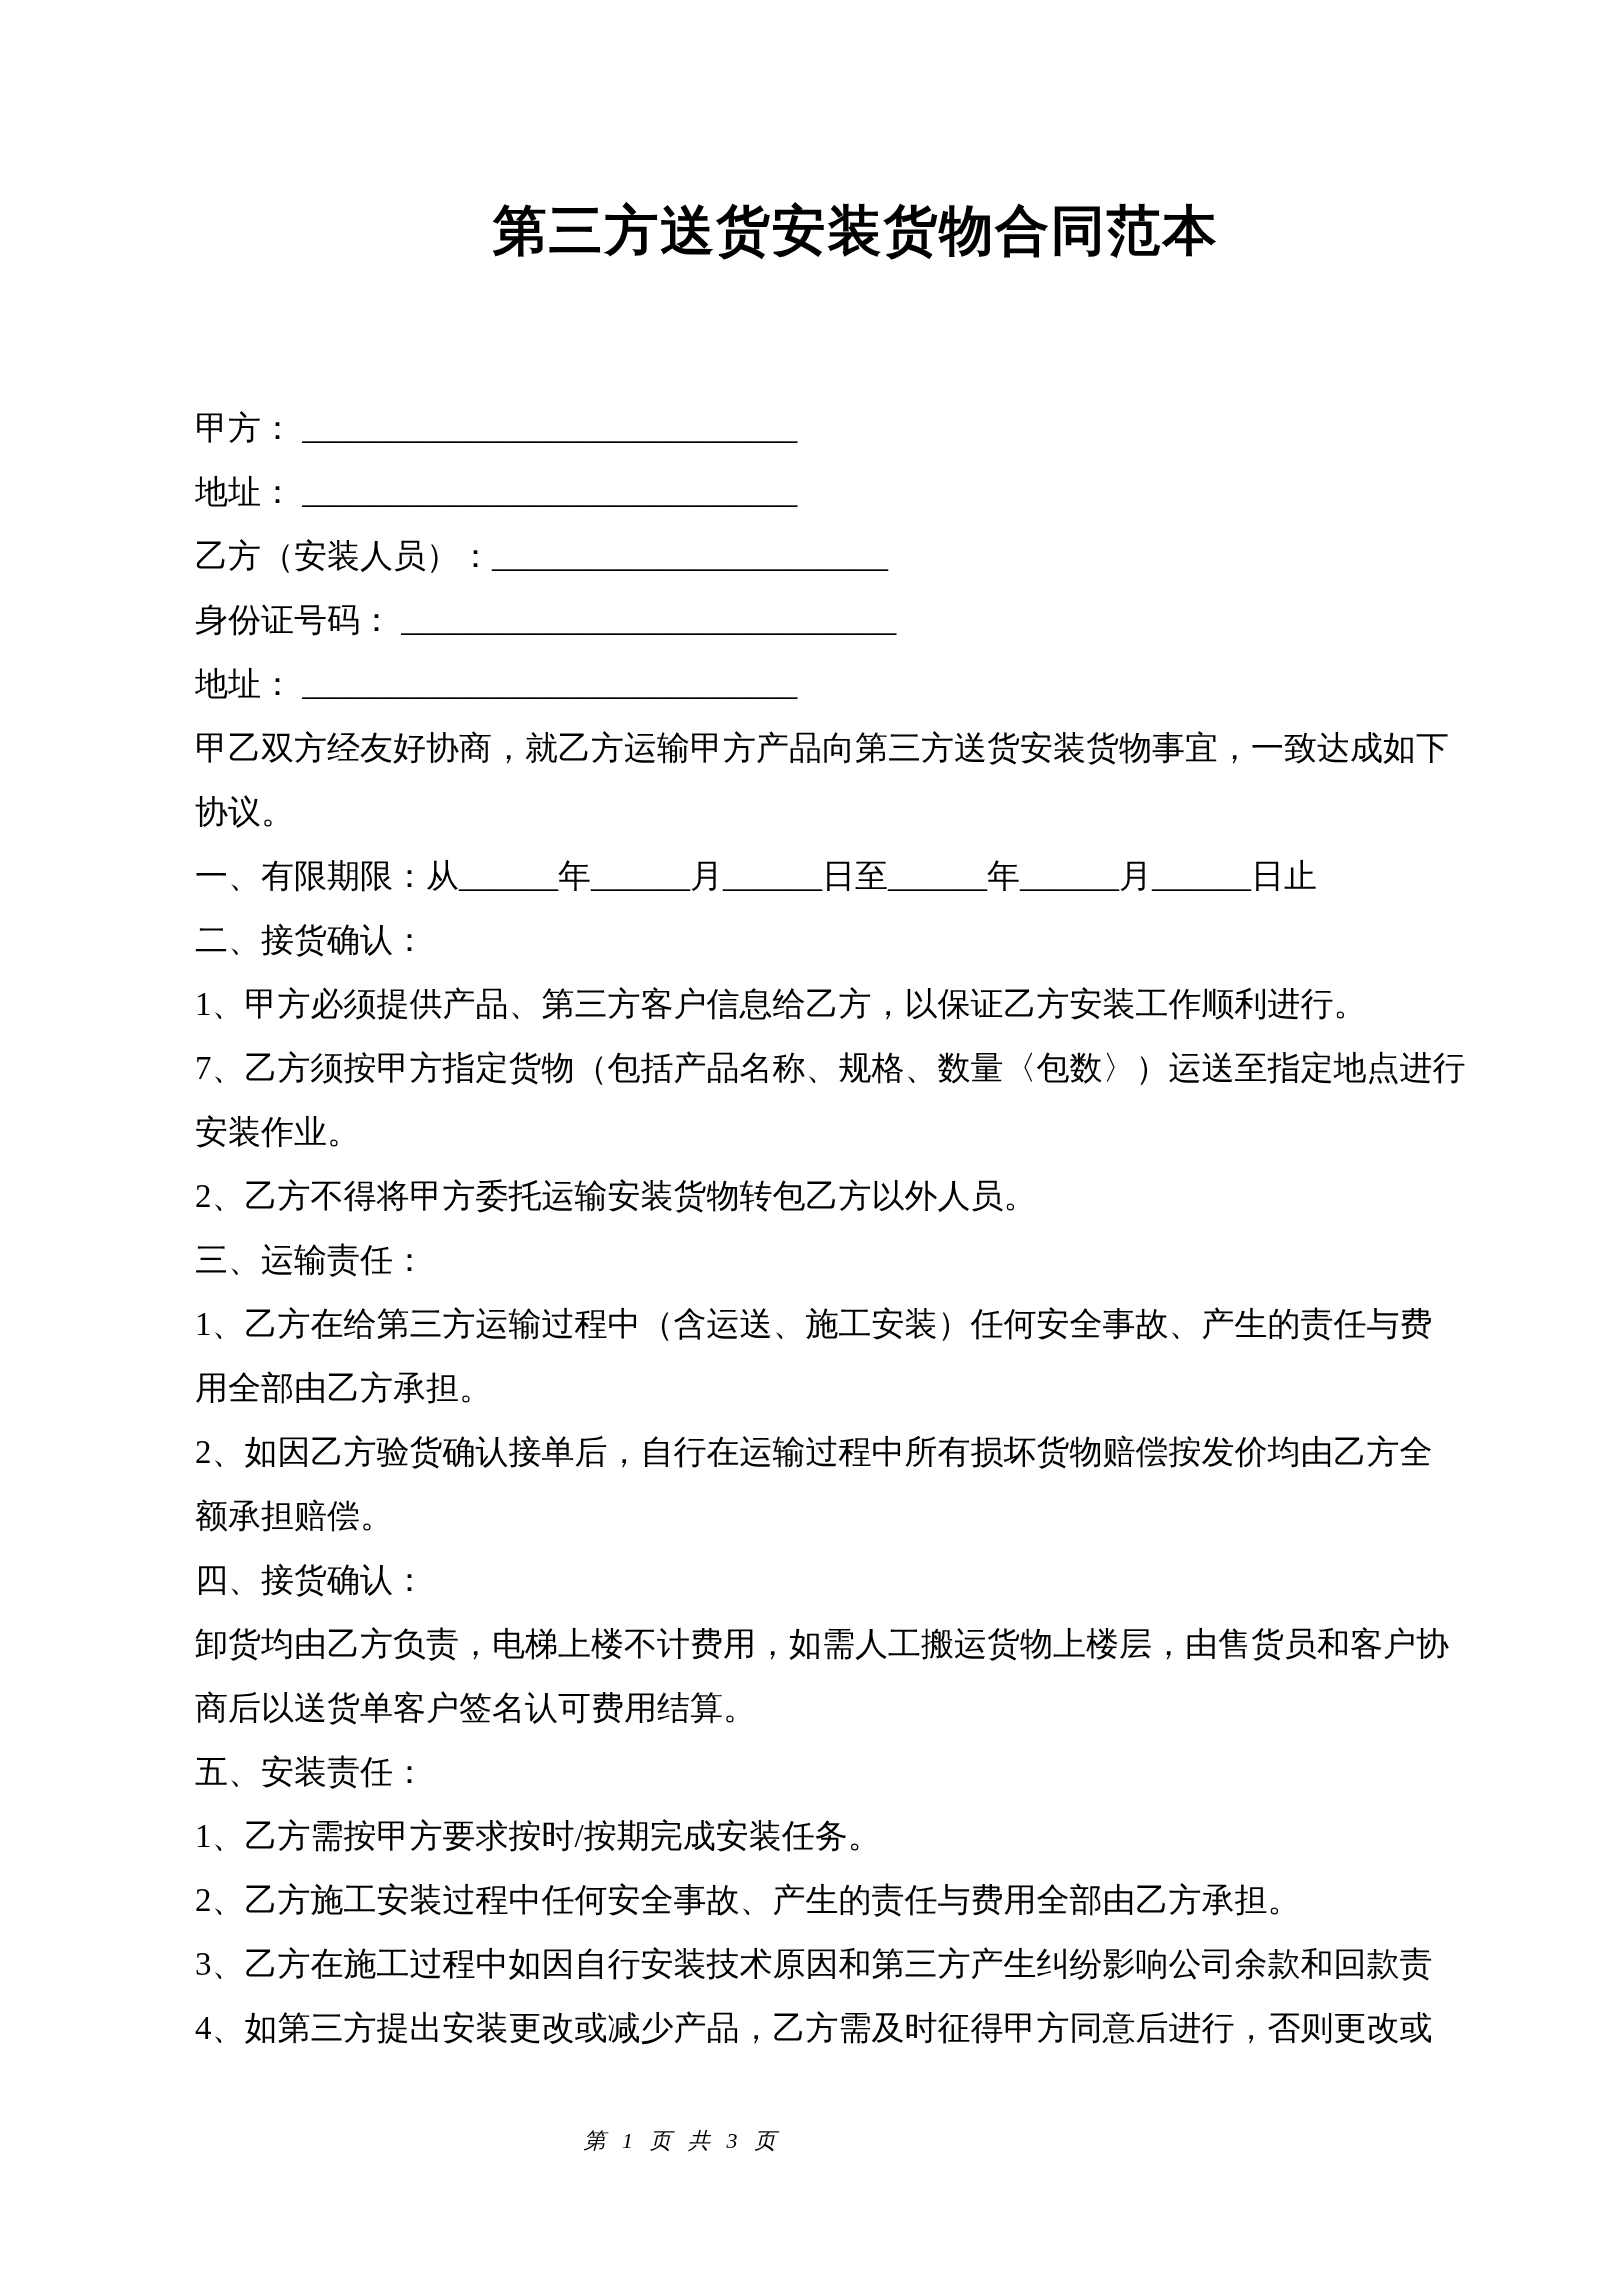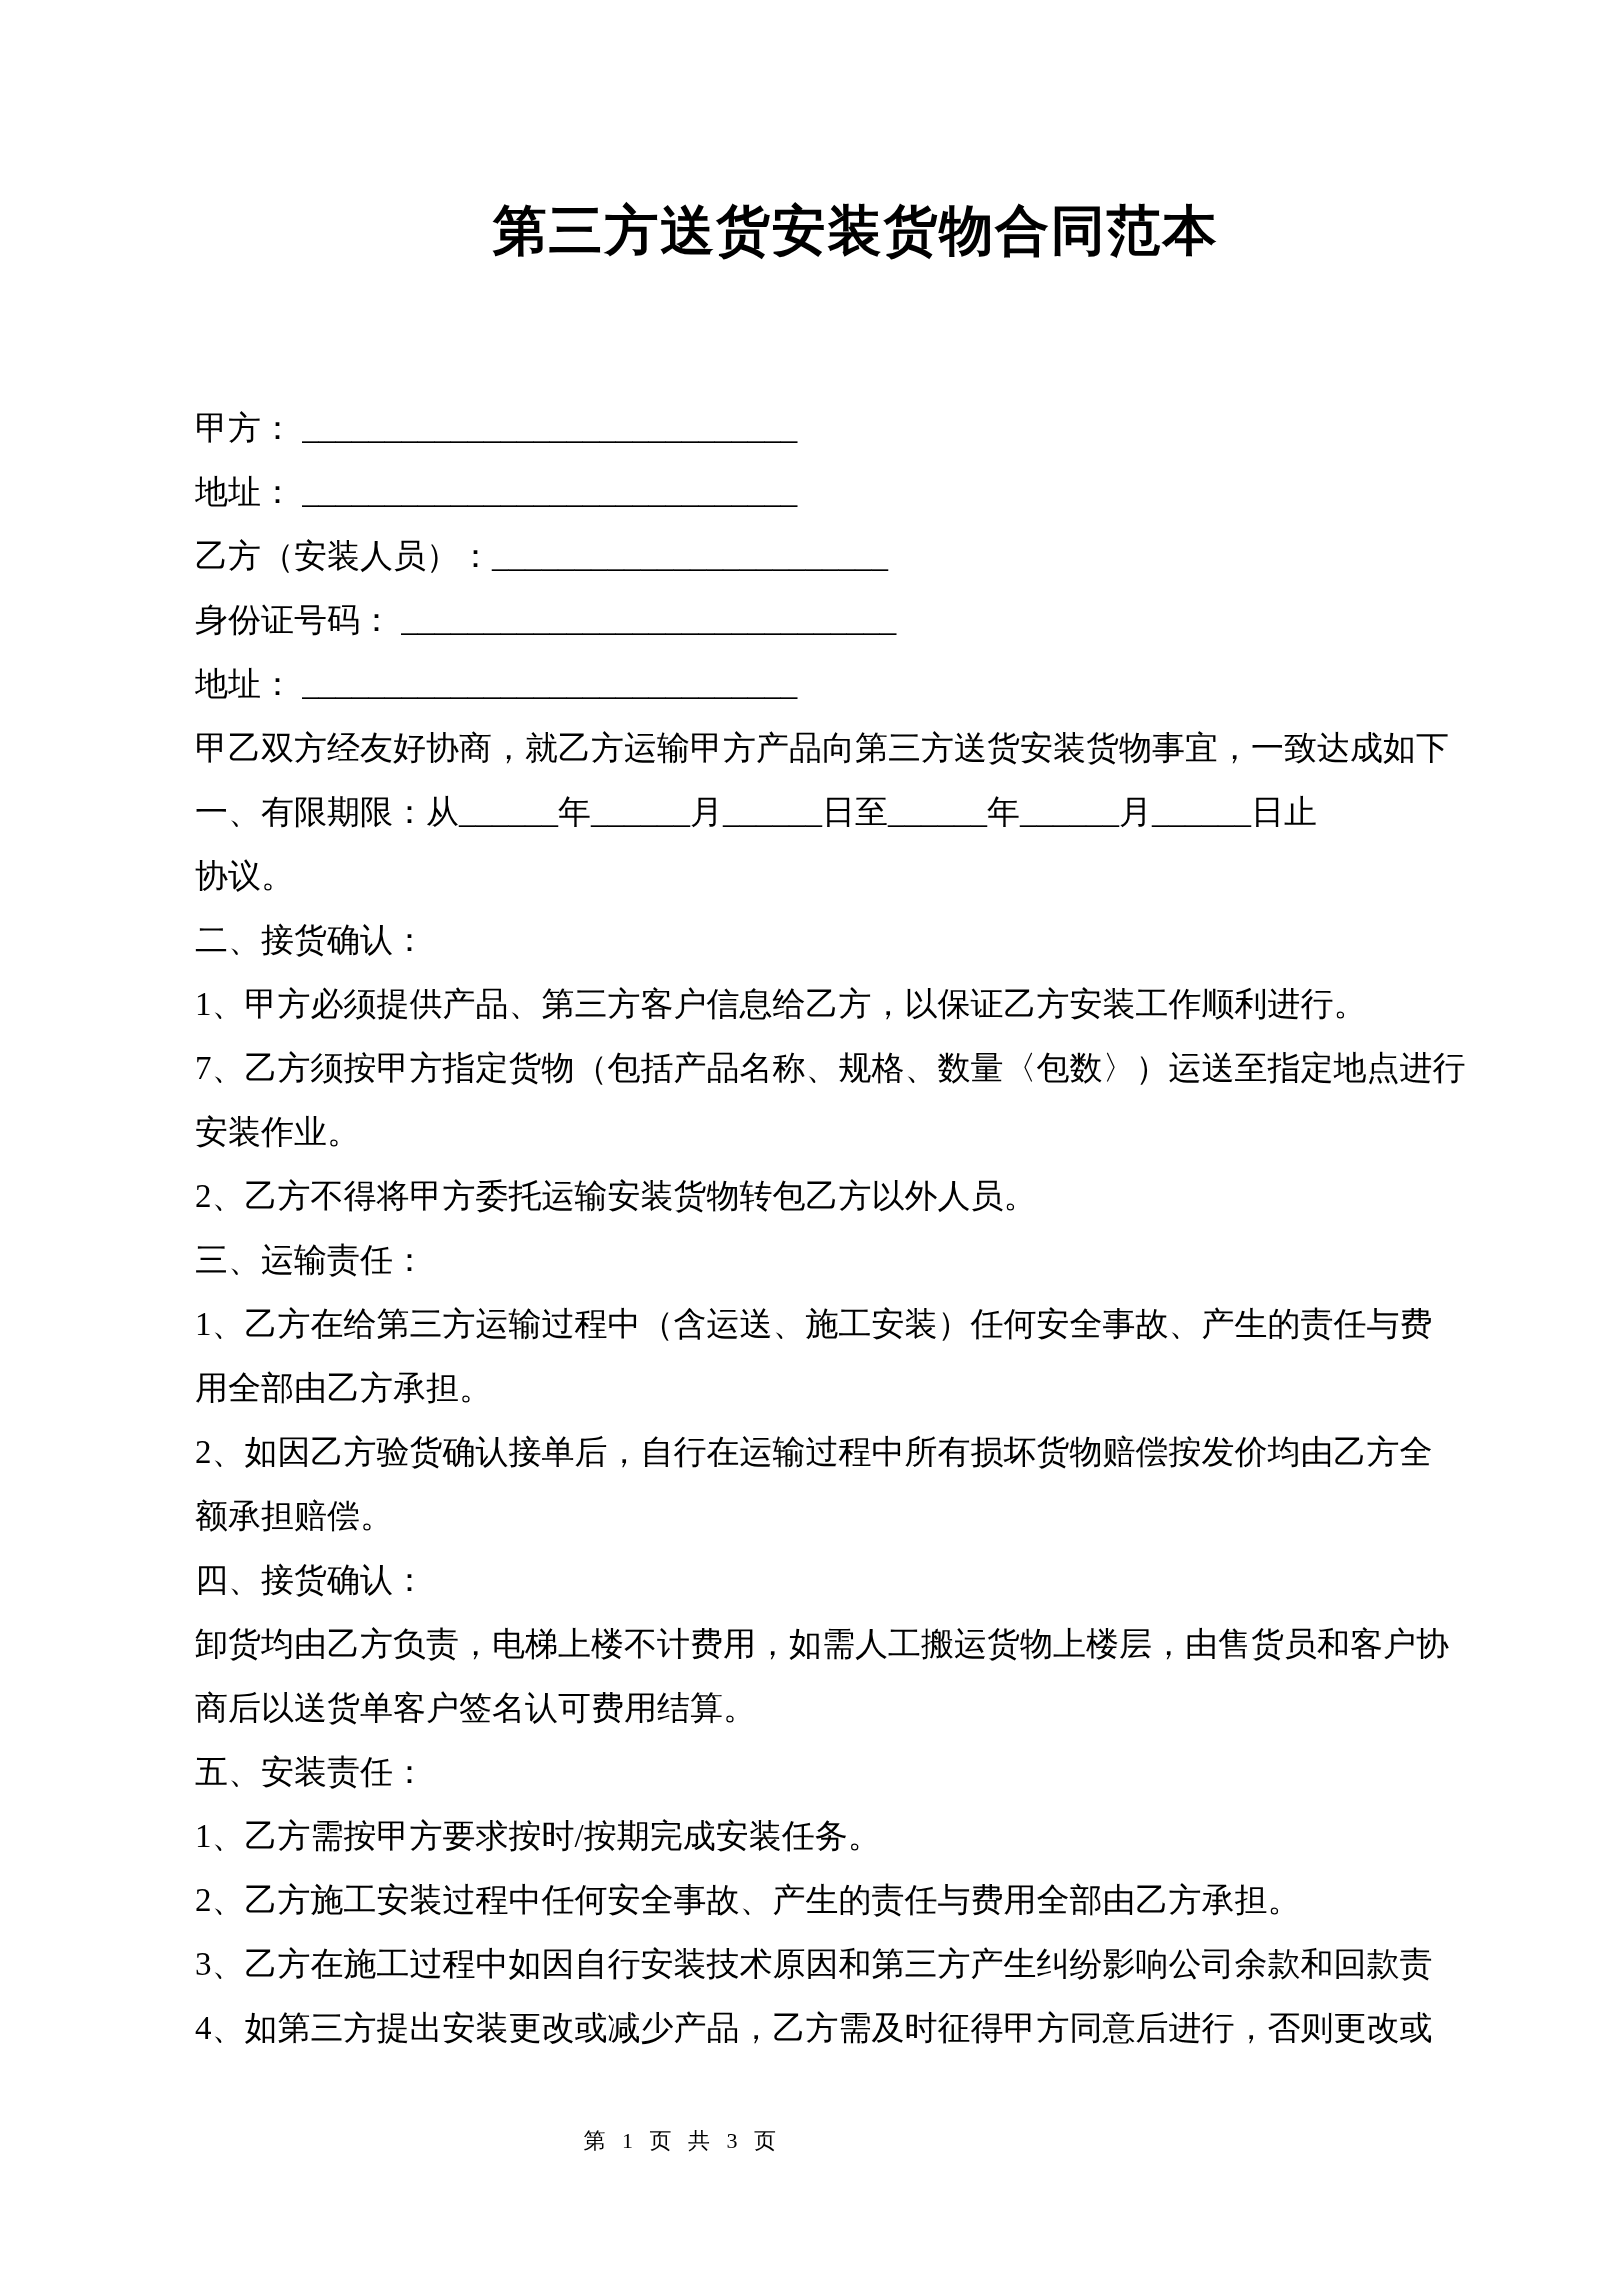--- a/index.html
+++ b/index.html
@@ -41,36 +41,37 @@
   }
   .footer {
     position: absolute;
     top: 2126px;
     left: 0;
     width: 1365px;
     text-align: center;
     font-size: 22px;
     letter-spacing: 5.5px;
     white-space: nowrap;
+    font-style: italic;
   }
 </style>
 </head>
 <body>
 
 <div class="doc-title">第三方送货安装货物合同范本</div>
 
 <div class="content">
   <div class="line">甲方： ______________________________</div>
   <div class="line">地址： ______________________________</div>
   <div class="line">乙方（安装人员）：________________________</div>
   <div class="line">身份证号码： ______________________________</div>
   <div class="line">地址： ______________________________</div>
   <div class="line">甲乙双方经友好协商，就乙方运输甲方产品向第三方送货安装货物事宜，一致达成如下</div>
+  <div class="line">协议。</div>
   <div class="line">一、有限期限：从______年______月______日至______年______月______日止</div>
-  <div class="line">协议。</div>
   <div class="line">二、接货确认：</div>
   <div class="line">1、甲方必须提供产品、第三方客户信息给乙方，以保证乙方安装工作顺利进行。</div>
   <div class="line">7、乙方须按甲方指定货物（包括产品名称、规格、数量〈包数〉）运送至指定地点进行</div>
   <div class="line">安装作业。</div>
   <div class="line">2、乙方不得将甲方委托运输安装货物转包乙方以外人员。</div>
   <div class="line">三、运输责任：</div>
   <div class="line">1、乙方在给第三方运输过程中（含运送、施工安装）任何安全事故、产生的责任与费</div>
   <div class="line">用全部由乙方承担。</div>
   <div class="line">2、如因乙方验货确认接单后，自行在运输过程中所有损坏货物赔偿按发价均由乙方全</div>
   <div class="line">额承担赔偿。</div>

